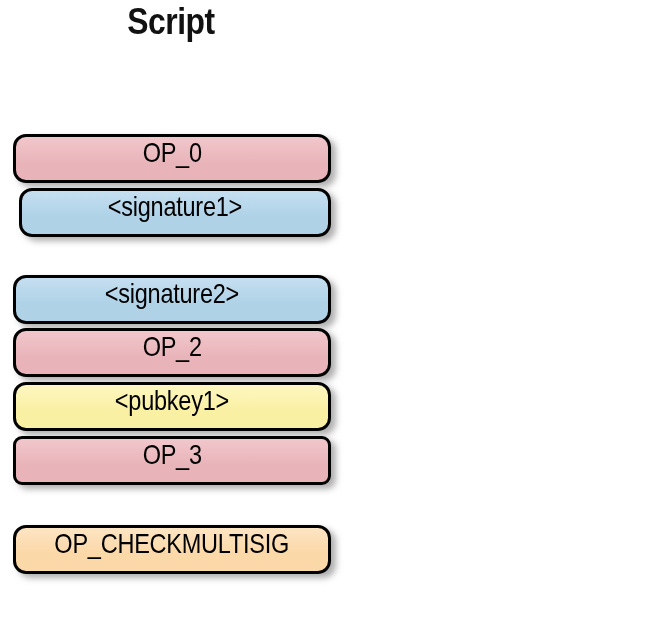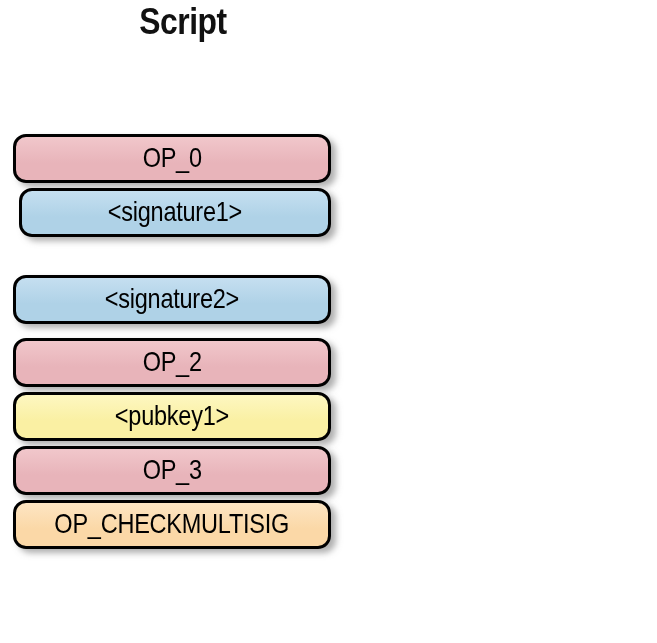--- a/index.html
+++ b/index.html
@@ -27,21 +27,21 @@
     color: #111111;
     letter-spacing: -0.5px;
     line-height: 44px;
     white-space: nowrap;
   }
   .col-header .squeeze {
     display: inline-block;
     transform: scaleX(0.86);
   }
   .script-header {
-    left: 12px;
+    left: 0;
     width: 342px;
     text-align: center;
   }
   .script-header .squeeze { transform-origin: center; }
   .stack-header {
     right: 2px;
     text-align: right;
   }
   .stack-header .squeeze { transform-origin: right center; }
 
@@ -53,21 +53,20 @@
     display: flex;
     flex-direction: column;
     gap: 4.8px;
   }
   .op-box {
     box-sizing: border-box;
     height: 49px;
     border: 3.5px solid #000000;
     border-radius: 13px;
     display: flex;
-    align-items: center;
     justify-content: center;
     box-shadow: 5px 4px 6px rgba(110, 110, 110, 0.55);
     background: #dddddd; 
   }
   .box-label {
     font-size: 28px;
     font-weight: 400;
     color: #000000;
     letter-spacing: -0.3px;
     white-space: nowrap;
@@ -97,29 +96,29 @@
   <div class="box-stack">
     <div class="op-box" style="background: linear-gradient(rgb(241, 199, 203) 0%, rgb(232, 180, 186) 60%); border-color: rgb(0, 0, 0);">
       <span class="box-label">OP_0</span>
     </div>
     <div class="op-box" style="background: linear-gradient(rgb(197, 223, 240) 0%, rgb(175, 210, 231) 60%); border-color: rgb(0, 0, 0); margin-left: 6px;">
       <span class="box-label">&lt;signature1&gt;</span>
     </div>
     <div class="op-box" style="background: linear-gradient(rgb(197, 223, 240) 0%, rgb(175, 210, 231) 60%); border-color: rgb(0, 0, 0); margin-top: 33px;">
       <span class="box-label">&lt;signature2&gt;</span>
     </div>
-    <div class="op-box" style="background: linear-gradient(rgb(241, 199, 203) 0%, rgb(232, 180, 186) 60%); border-color: rgb(0, 0, 0); margin-top: 10px;">
+    <div class="op-box" style="background: linear-gradient(rgb(241, 199, 203) 0%, rgb(232, 180, 186) 60%); border-color: rgb(0, 0, 0);">
       <span class="box-label">OP_2</span>
     </div>
     <div class="op-box" style="background: linear-gradient(rgb(253, 247, 193) 0%, rgb(250, 240, 163) 60%); border-color: rgb(0, 0, 0);">
       <span class="box-label">&lt;pubkey1&gt;</span>
     </div>
-    <div class="op-box" style="background: linear-gradient(rgb(241, 199, 203) 0%, rgb(232, 180, 186) 60%); border-color: rgb(0, 0, 0);">
+    <div class="op-box" style="background: linear-gradient(rgb(241, 199, 203) 0%, rgb(232, 180, 186) 60%); border-color: rgb(0, 0, 0); border-radius: 9px;">
       <span class="box-label">OP_3</span>
     </div>
-    <div class="op-box" style="background: linear-gradient(rgb(253, 229, 195) 0%, rgb(251, 216, 167) 60%); border-color: rgb(0, 0, 0);">
+    <div class="op-box" style="background: linear-gradient(rgb(253, 229, 195) 0%, rgb(251, 216, 167) 60%); border-color: rgb(0, 0, 0); margin-top: 35px;">
       <span class="box-label">OP_CHECKMULTISIG</span>
     </div>
   </div>
 
   <div class="stack-column-area"></div>
 
 </div>
 
 </body></html>

